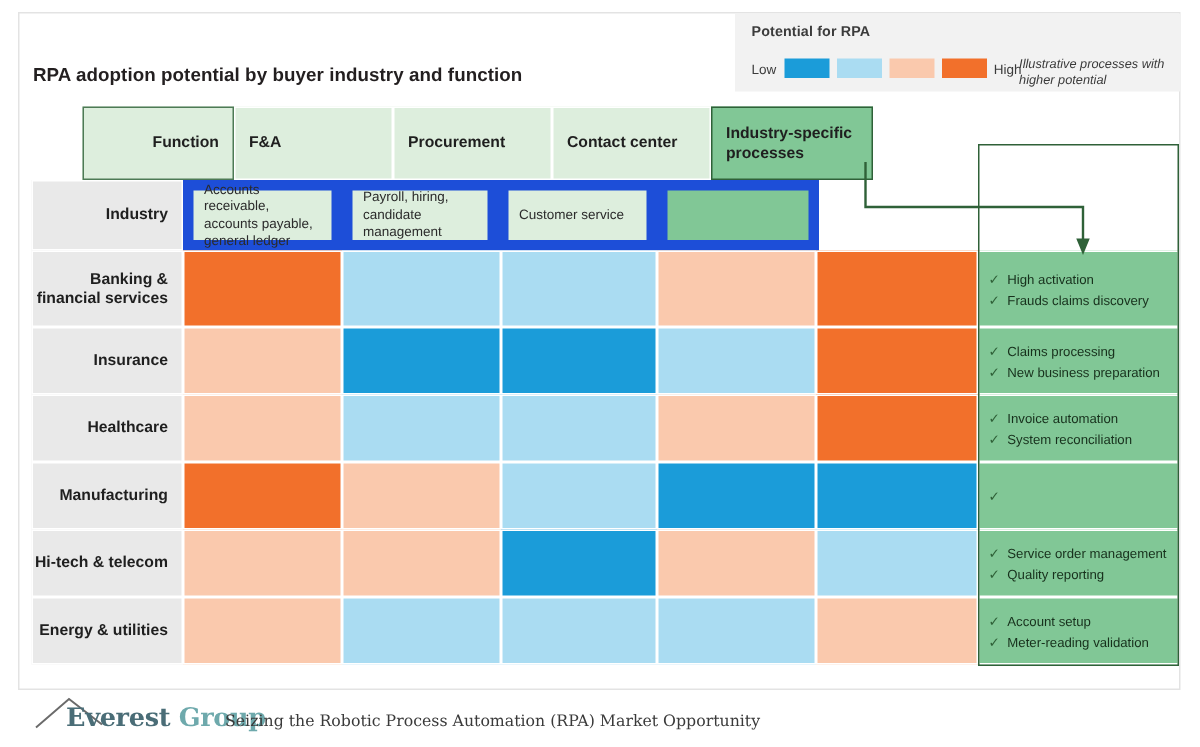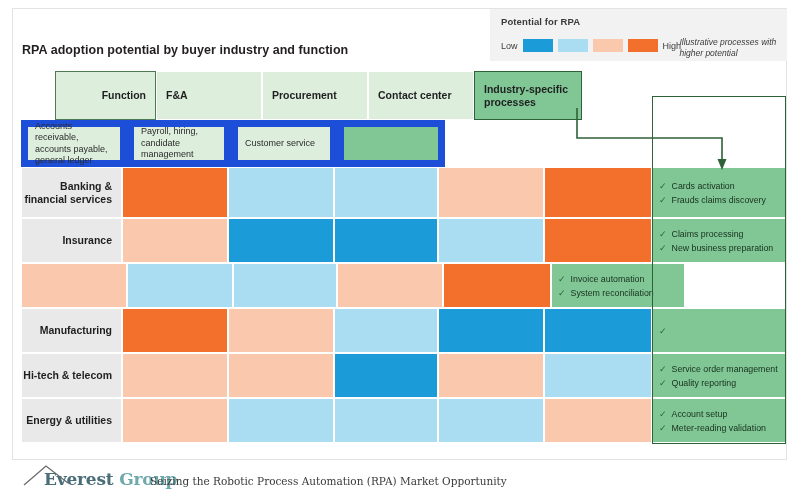--- a/index.html
+++ b/index.html
@@ -159,39 +159,40 @@
   <div class="mrow" id="header-row">
     <div class="cell c-row-label">Function</div>
     <div class="cell c-fn fnhead">F&amp;A</div>
     <div class="cell c-fn2 fnhead">Procurement</div>
     <div class="cell c-fn4 fnhead">Contact center</div>
     <div class="cell c-ind">Industry-specific processes</div>
     <div class="cell c-results"></div>
   </div>
 
   <div class="mrow" id="desc-row">
+    <div class="cell c-row-label">Industry</div>
     <div class="cell c-fn  desccell">Accounts receivable, accounts payable, general ledger</div>
     <div class="cell c-fn3 desccell">Payroll, hiring, candidate management</div>
     <div class="cell c-fn4 desccell">Customer service</div>
     <div class="cell c-ind"></div>
     <div class="cell c-results"></div>
   </div>
 
   <div id="data-rows">
       <div class="mrow data-row tall">
         <div class="cell c-row-label rowlab">Banking &amp; financial services</div>
         <div class="cell c-fn hcell" title="Banking &amp; financial services / F&amp;A: High" style="background: rgb(242, 112, 43);"></div>
         <div class="cell c-fn2 hcell" title="Banking &amp; financial services / Procurement: Low" style="background: rgb(170, 220, 242);"></div>
         <div class="cell c-fn3 hcell" title="Banking &amp; financial services / Human resource: Low" style="background: rgb(170, 220, 242);"></div>
         <div class="cell c-fn4 hcell" title="Banking &amp; financial services / Contact center: Medium" style="background: rgb(250, 201, 173);"></div>
         <div class="cell c-ind hcell" title="Banking &amp; financial services / Industry-specific processes: High" style="background: rgb(242, 112, 43);"></div>
         <div class="cell c-results reslist">
           <div class="ritem">
             <span class="check">✓</span>
-            <span class="rtext">Cards activation</span>
+            <span class="rtext">High activation</span>
           </div>
           <div class="ritem">
             <span class="check">✓</span>
             <span class="rtext">Frauds claims discovery</span>
           </div>
         </div>
       </div>
       <div class="mrow data-row">
         <div class="cell c-row-label rowlab">Insurance</div>
         <div class="cell c-fn hcell" title="Insurance / F&amp;A: Medium" style="background: rgb(250, 201, 173);"></div>
@@ -204,20 +205,21 @@
             <span class="check">✓</span>
             <span class="rtext">Claims processing</span>
           </div>
           <div class="ritem">
             <span class="check">✓</span>
             <span class="rtext">New business preparation</span>
           </div>
         </div>
       </div>
       <div class="mrow data-row">
+        <div class="cell c-row-label rowlab">Healthcare</div>
         <div class="cell c-fn hcell" title="Healthcare / F&amp;A: Medium" style="background: rgb(250, 201, 173);"></div>
         <div class="cell c-fn2 hcell" title="Healthcare / Procurement: Low" style="background: rgb(170, 220, 242);"></div>
         <div class="cell c-fn3 hcell" title="Healthcare / Human resource: Low" style="background: rgb(170, 220, 242);"></div>
         <div class="cell c-fn4 hcell" title="Healthcare / Contact center: Medium" style="background: rgb(250, 201, 173);"></div>
         <div class="cell c-ind hcell" title="Healthcare / Industry-specific processes: High" style="background: rgb(242, 112, 43);"></div>
         <div class="cell c-results reslist">
           <div class="ritem">
             <span class="check">✓</span>
             <span class="rtext">Invoice automation</span>
           </div>

